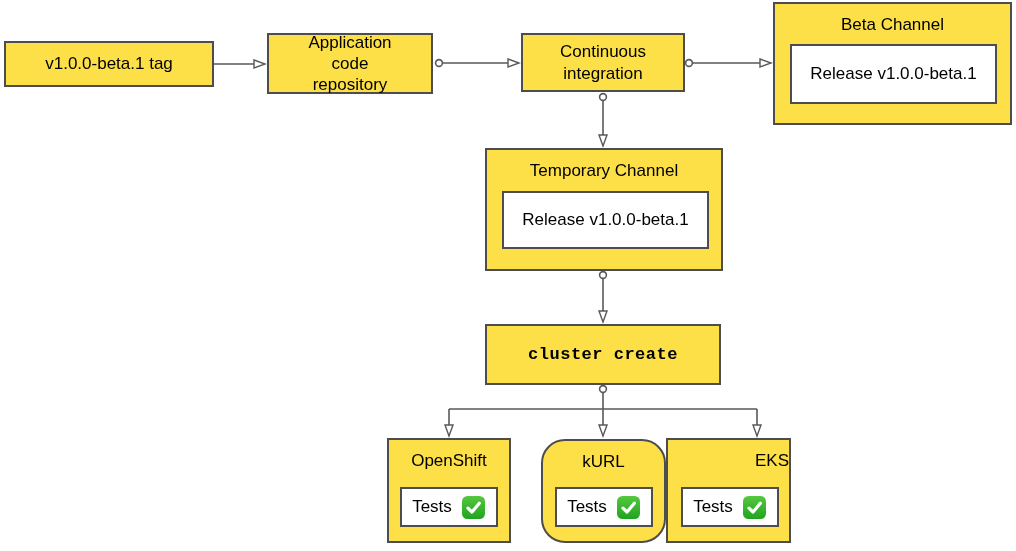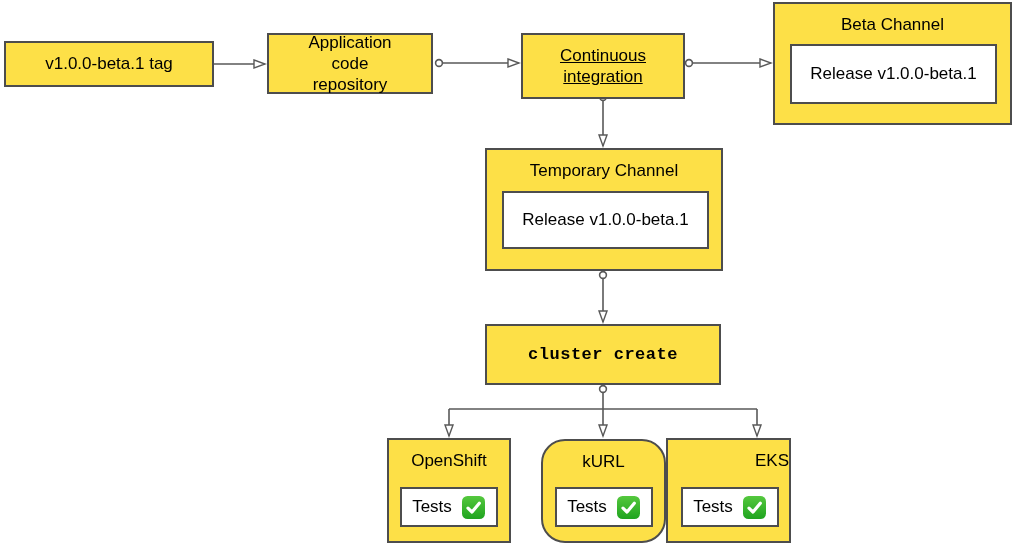--- a/index.html
+++ b/index.html
@@ -118,21 +118,21 @@
   </svg>
 
   <div class="node" style="left:4px; top:41px; width:210px; height:46px;">
     <span>v1.0.0-beta.1 tag</span>
   </div>
 
   <div class="node" style="left:267px; top:33px; width:166px; height:61px; padding:0 26px;">
     <span>Application code repository</span>
   </div>
 
-  <div class="node" style="left:521px; top:33px; width:164px; height:66px; padding:0 17px;text-decoration:underline;">
+  <div class="node" style="left:521px; top:33px; width:164px; height:59px; padding:0 17px;">
     <span>Continuous integration</span>
   </div>
 
   <div class="node group" style="left:773px; top:2px; width:239px; height:123px;">
     <div class="group-title">Beta Channel</div>
     <div class="inner-box" style="left:15px; top:40px; width:207px; height:60px;">
       <span>Release v1.0.0-beta.1</span>
     </div>
   </div>
 

